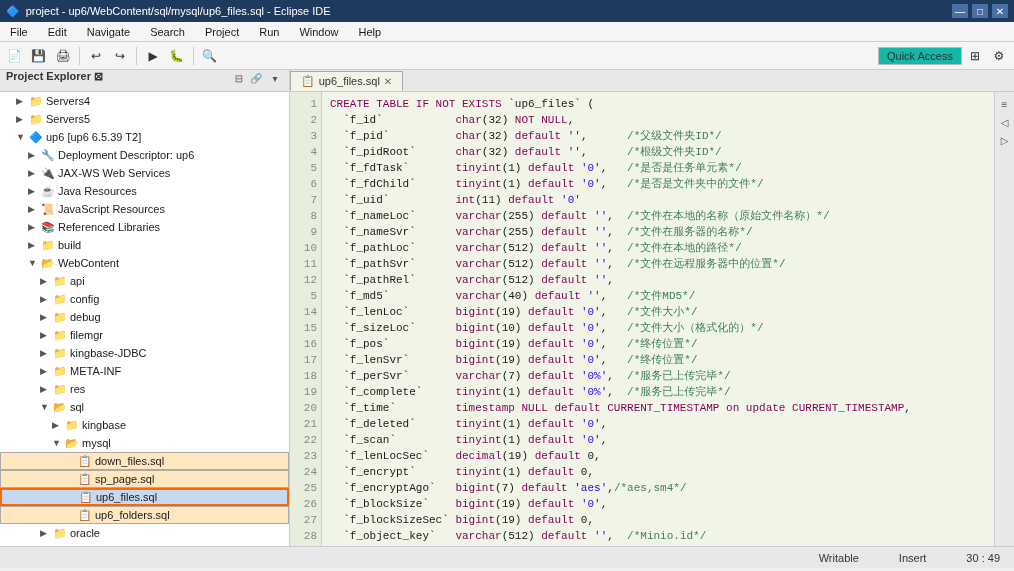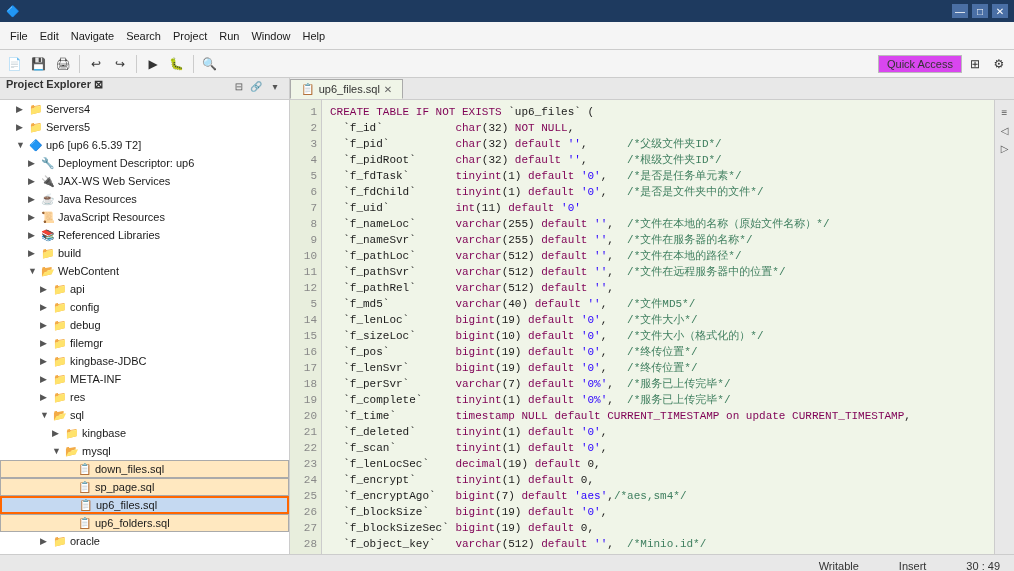--- a/index.html
+++ b/index.html
@@ -32,25 +32,25 @@
       color: white;
       font-size: 10px;
       cursor: pointer;
       display: flex; align-items: center; justify-content: center;
     }
 
     
     .menu-bar {
       background: #f5f5f5;
       border-bottom: 1px solid #ccc;
-      height: 28px;
+      height: 20px;
       display: flex;
       align-items: center;
       padding: 0 4px;
-      gap: 0;
+      gap: 8px;
     }
     .menu-item {
       padding: 2px 6px;
       font-size: 11px;
       cursor: pointer;
       color: #1a1a1a;
     }
 
     
     .toolbar {
@@ -69,21 +69,21 @@
       cursor: pointer;
       display: flex; align-items: center; justify-content: center;
       font-size: 12px;
       color: #333;
     }
     .toolbar-sep { width: 1px; height: 18px; background: #ccc; margin: 0 3px; }
     .quick-access-btn {
       margin-left: auto;
       padding: 2px 8px;
       font-size: 11px;
-      background: #d946ef;
+      background: #14b8a6;
       border: 1px solid #bbb;
       cursor: pointer;
       color: #333;
     }
 
     
     .main-layout {
       display: flex;
       height: calc(571px - 22px - 22px - 28px - 22px);
       
@@ -257,20 +257,21 @@
     .folder-icon { color: #dcb67a; }
     .file-sql { color: #c5a028; }
     .java-icon { color: #5c4a00; }
   </style>
 </head>
 <body>
 
 <div class="title-bar">
   <div class="title-bar-left">
     <span>🔷</span>
+    <span>project - up6/WebContent/sql/mysql/up6_files.sql - Eclipse IDE</span>
   </div>
   <div class="title-bar-controls">
     <button class="title-btn">—</button>
     <button class="title-btn">□</button>
     <button class="title-btn">✕</button>
   </div>
 </div>
 
 <div class="menu-bar">
   <span class="menu-item">File</span>

